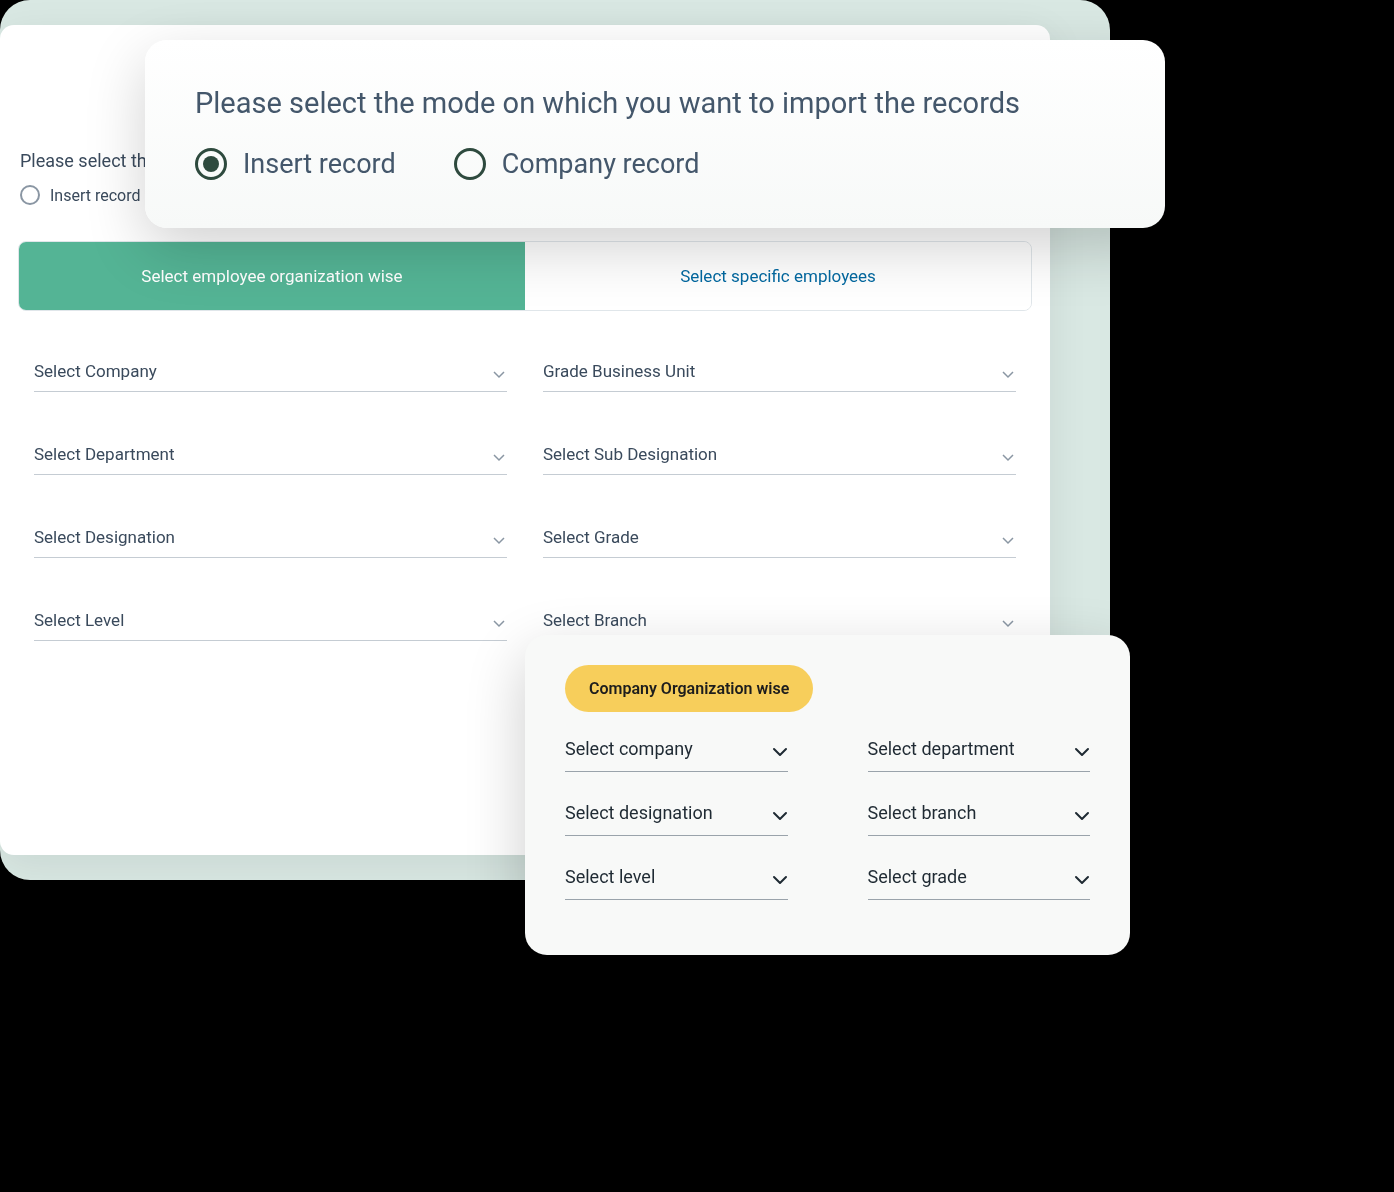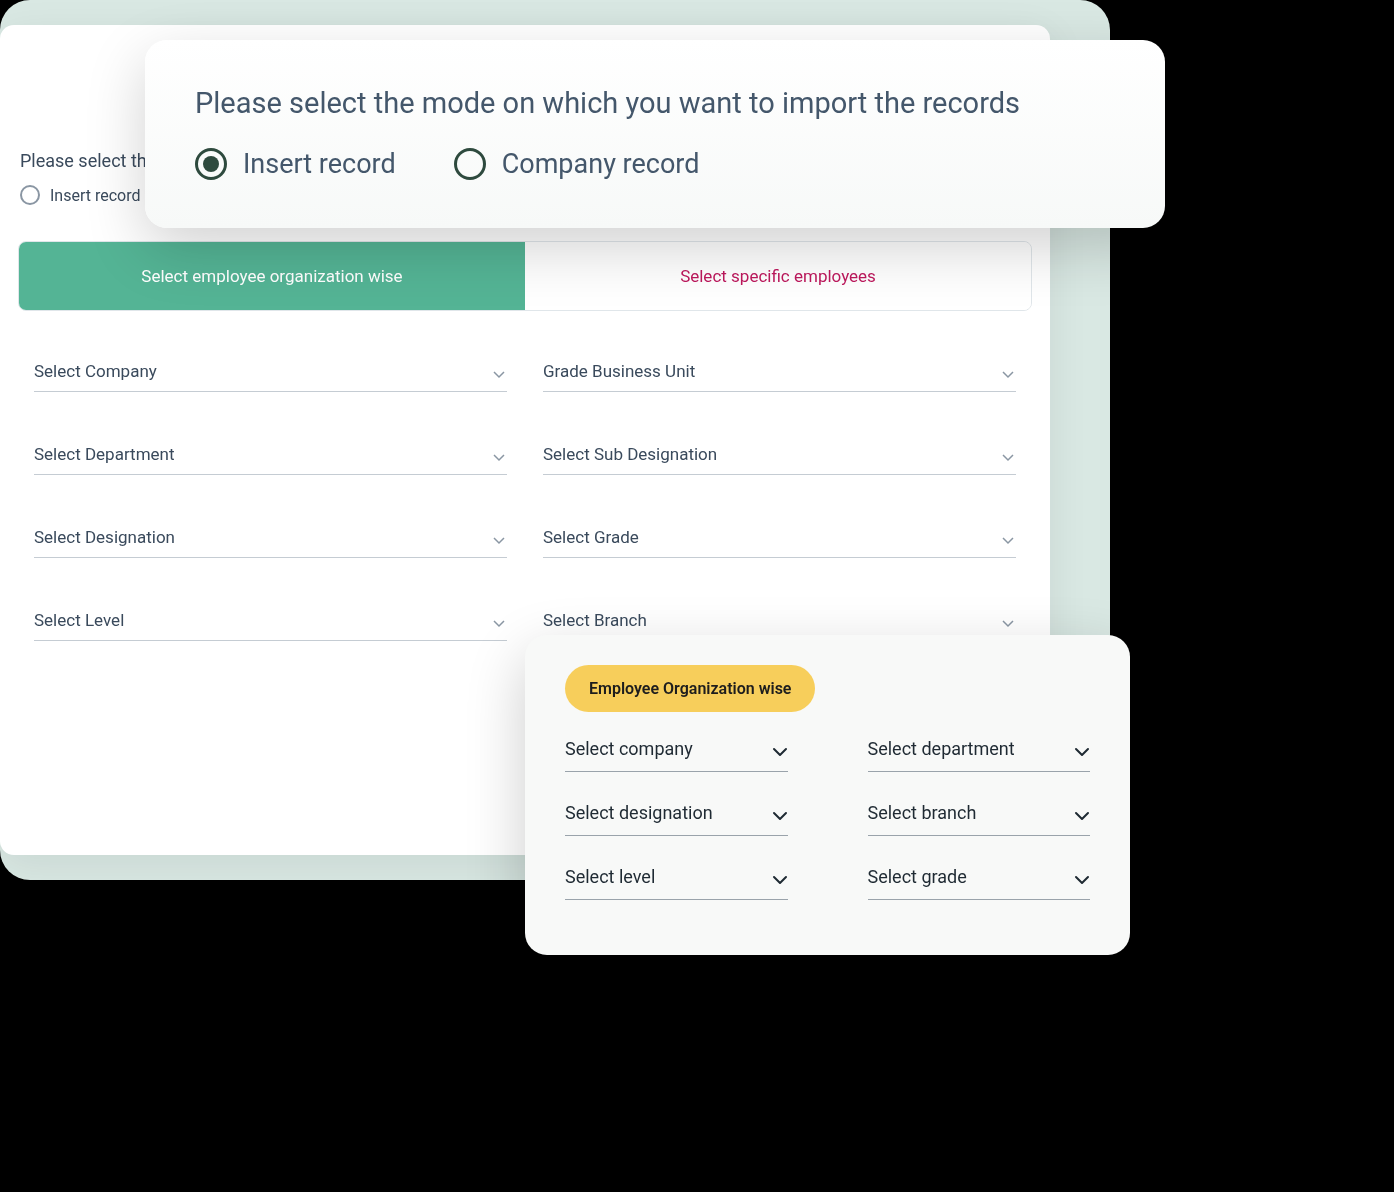--- a/index.html
+++ b/index.html
@@ -55,21 +55,21 @@
     margin: 0 18px;
     border: 1px solid #e0e6ea;
     border-radius: 8px;
     overflow: hidden;
   }
   .tab {
     flex: 1;
     text-align: center;
     padding: 24px 10px;
     font-size: 17px;
-    color: #be185d;
+    color: #0369a1;
     cursor: pointer;
     background: #fff;
   }
   .tab.active {
     background: #54b495;
     color: #fff;
   }
 
   .select-grid {
     display: grid;
@@ -267,21 +267,21 @@
     </div>
     <div class="top-radio">
       <span class="big-radio"></span>
       <span class="lbl">Company record</span>
     </div>
   </div>
 </div>
 
 <div class="popover">
   <div class="pill">
-    <span>Employee Organization wise</span>
+    <span>Company Organization wise</span>
   </div>
   <div class="pop-grid">
     <div class="pop-sel">
       <span class="ptxt">Select company</span>
       <span class="pop-chev">
         <svg width="16" height="10" viewBox="0 0 16 10">
             <path d="M2 2l6 6 6-6" stroke="#1f2a33" stroke-width="2" fill="none" stroke-linecap="round" stroke-linejoin="round"></path>
           </svg>
       </span>
     </div>

